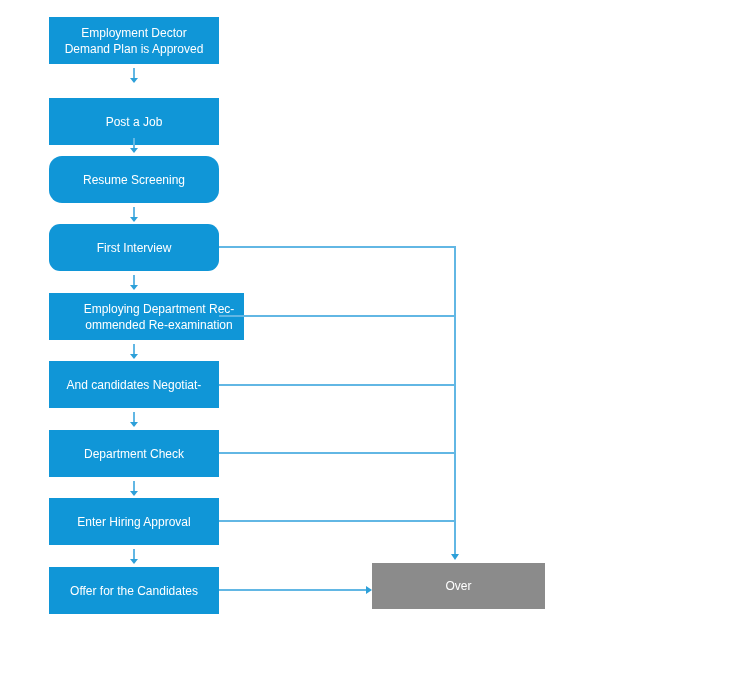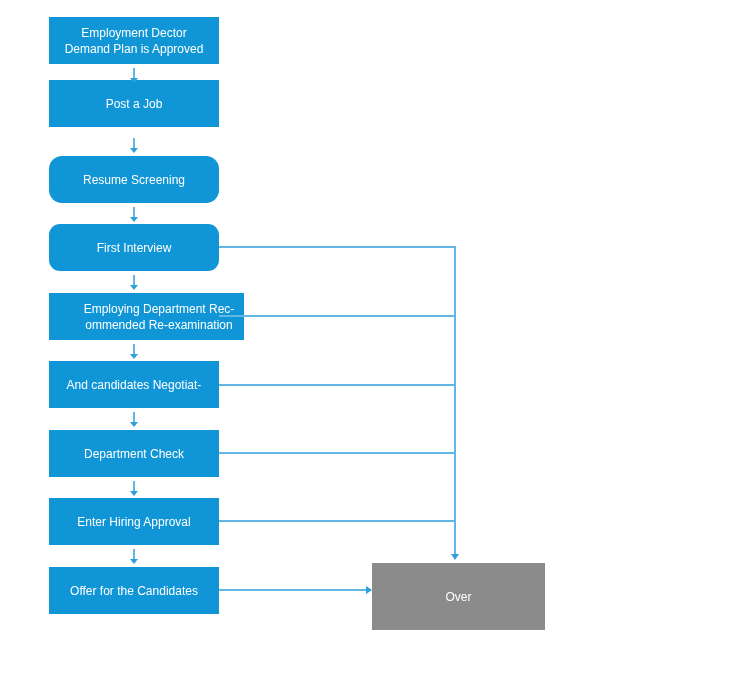--- a/index.html
+++ b/index.html
@@ -21,34 +21,34 @@
     color: var(--text, #ffffff);
     display: flex;
     flex-direction: column;
     align-items: center;
     justify-content: center;
     text-align: center;
     font-size: 12px;
     line-height: 16px;
   }
   .n1 { top: 17px; }
-  .n2 { top: 80px; }
+  .n2 { top: 98px; }
   .n3 { top: 156px; border-radius: 13px; }
   .n4 { top: 224px; border-radius: 11px; }
   .n5 { top: 293px; padding-left: 25px; }
   .n6 { top: 361px; text-align: center; }
   .n7 { top: 430px; }
   .n8 { top: 498px; }
   .n9 { top: 567px; text-align: right; }
   .end-node {
     position: absolute;
     left: 372px;
     top: 563px;
     width: 173px;
-    height: 67px;
+    height: 46px;
     background: var(--end-fill, #8b8b8b);
     color: var(--text, #ffffff);
     display: flex;
     align-items: center;
     justify-content: center;
     font-size: 12px;
   }
   
   .varrow { position: absolute; left: 129px; width: 10px; height: 16px; }
   .varrow .stem {

